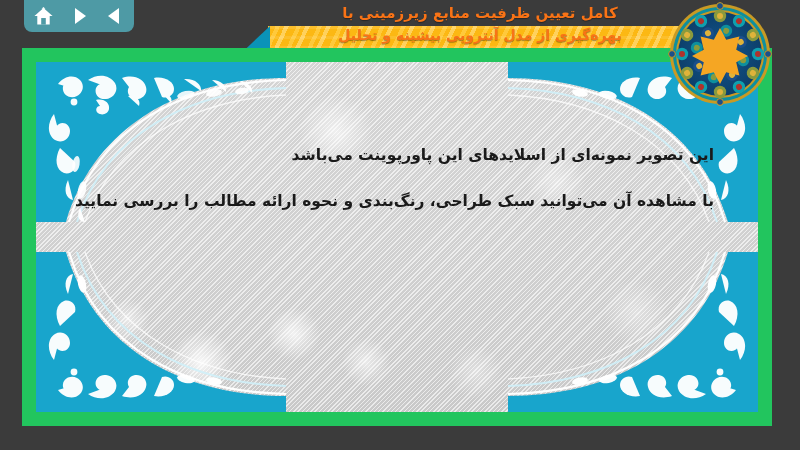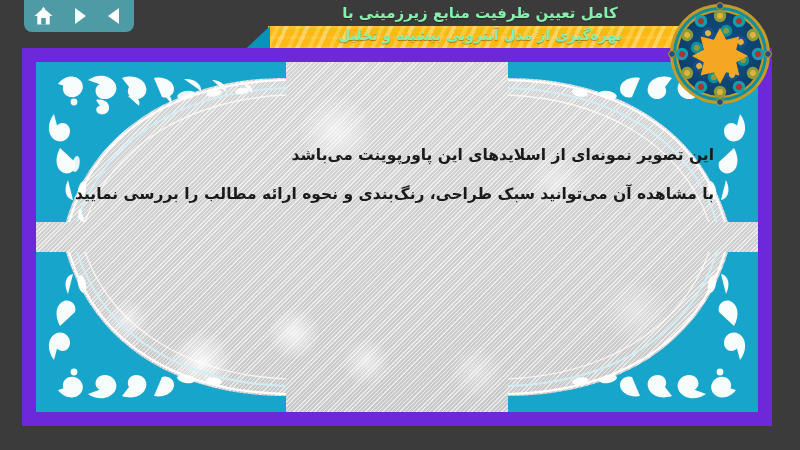--- a/index.html
+++ b/index.html
@@ -54,36 +54,36 @@
     position:absolute;left:236px;top:26px;width:34px;height:64px;z-index:12;
     background:#3b3b3b;
   }
 
   
   .title-wrap{
     position:absolute;left:280px;top:2px;width:400px;z-index:25;
     text-align:center;pointer-events:none;
   }
   .title-line{
-    color:#86efac;font-size:15px;font-weight:bold;line-height:22px;
+    color:#f97316;font-size:15px;font-weight:bold;line-height:22px;
     white-space:nowrap;direction:rtl;
     text-shadow:0 1px 1px rgba(0,0,0,0.35);
   }
   .title-line.l2,.title-line.l3{font-size:14px;}
 
   
   .medallion{
     position:absolute;left:668px;top:2px;width:104px;height:104px;z-index:30;
     border-radius:50%;
   }
 
   
   .slide{
     position:absolute;left:22px;top:48px;width:750px;height:378px;z-index:15;
-    background:#6d28d9;overflow:hidden;
+    background:#22c55e;overflow:hidden;
   }
   .slide-inner{
     position:absolute;left:14px;top:14px;right:14px;bottom:14px;
     background:
       radial-gradient(circle 46px at 165px 300px, rgba(255,255,255,0.85), rgba(255,255,255,0) 70%),
       radial-gradient(circle 38px at 258px 272px, rgba(255,255,255,0.75), rgba(255,255,255,0) 70%),
       radial-gradient(circle 34px at 330px 300px, rgba(255,255,255,0.6), rgba(255,255,255,0) 72%),
       radial-gradient(circle 30px at 92px 258px, rgba(255,255,255,0.55), rgba(255,255,255,0) 72%),
       radial-gradient(circle 52px at 300px 70px, rgba(255,255,255,0.65), rgba(255,255,255,0) 72%),
       radial-gradient(circle 40px at 520px 120px, rgba(255,255,255,0.45), rgba(255,255,255,0) 75%),
@@ -106,21 +106,21 @@
 
   
   .body-text{
     position:absolute;left:30px;right:44px;top:78px;z-index:8;
     direction:rtl;text-align:right;
   }
   .body-line{
     color:#1a1a1a;font-size:15.5px;line-height:31px;font-weight:600;
     white-space:nowrap;letter-spacing:0;
   }
-  .body-line + .body-line{margin-top:8px;}
+  .body-line + .body-line{margin-top:15px;}
 </style>
 </head>
 <body>
 
 <div id="stage">
 
   <div class="header-dark"></div>
 
   <div class="gold-notch-fill"></div>
   <div class="gold-notch"></div>

